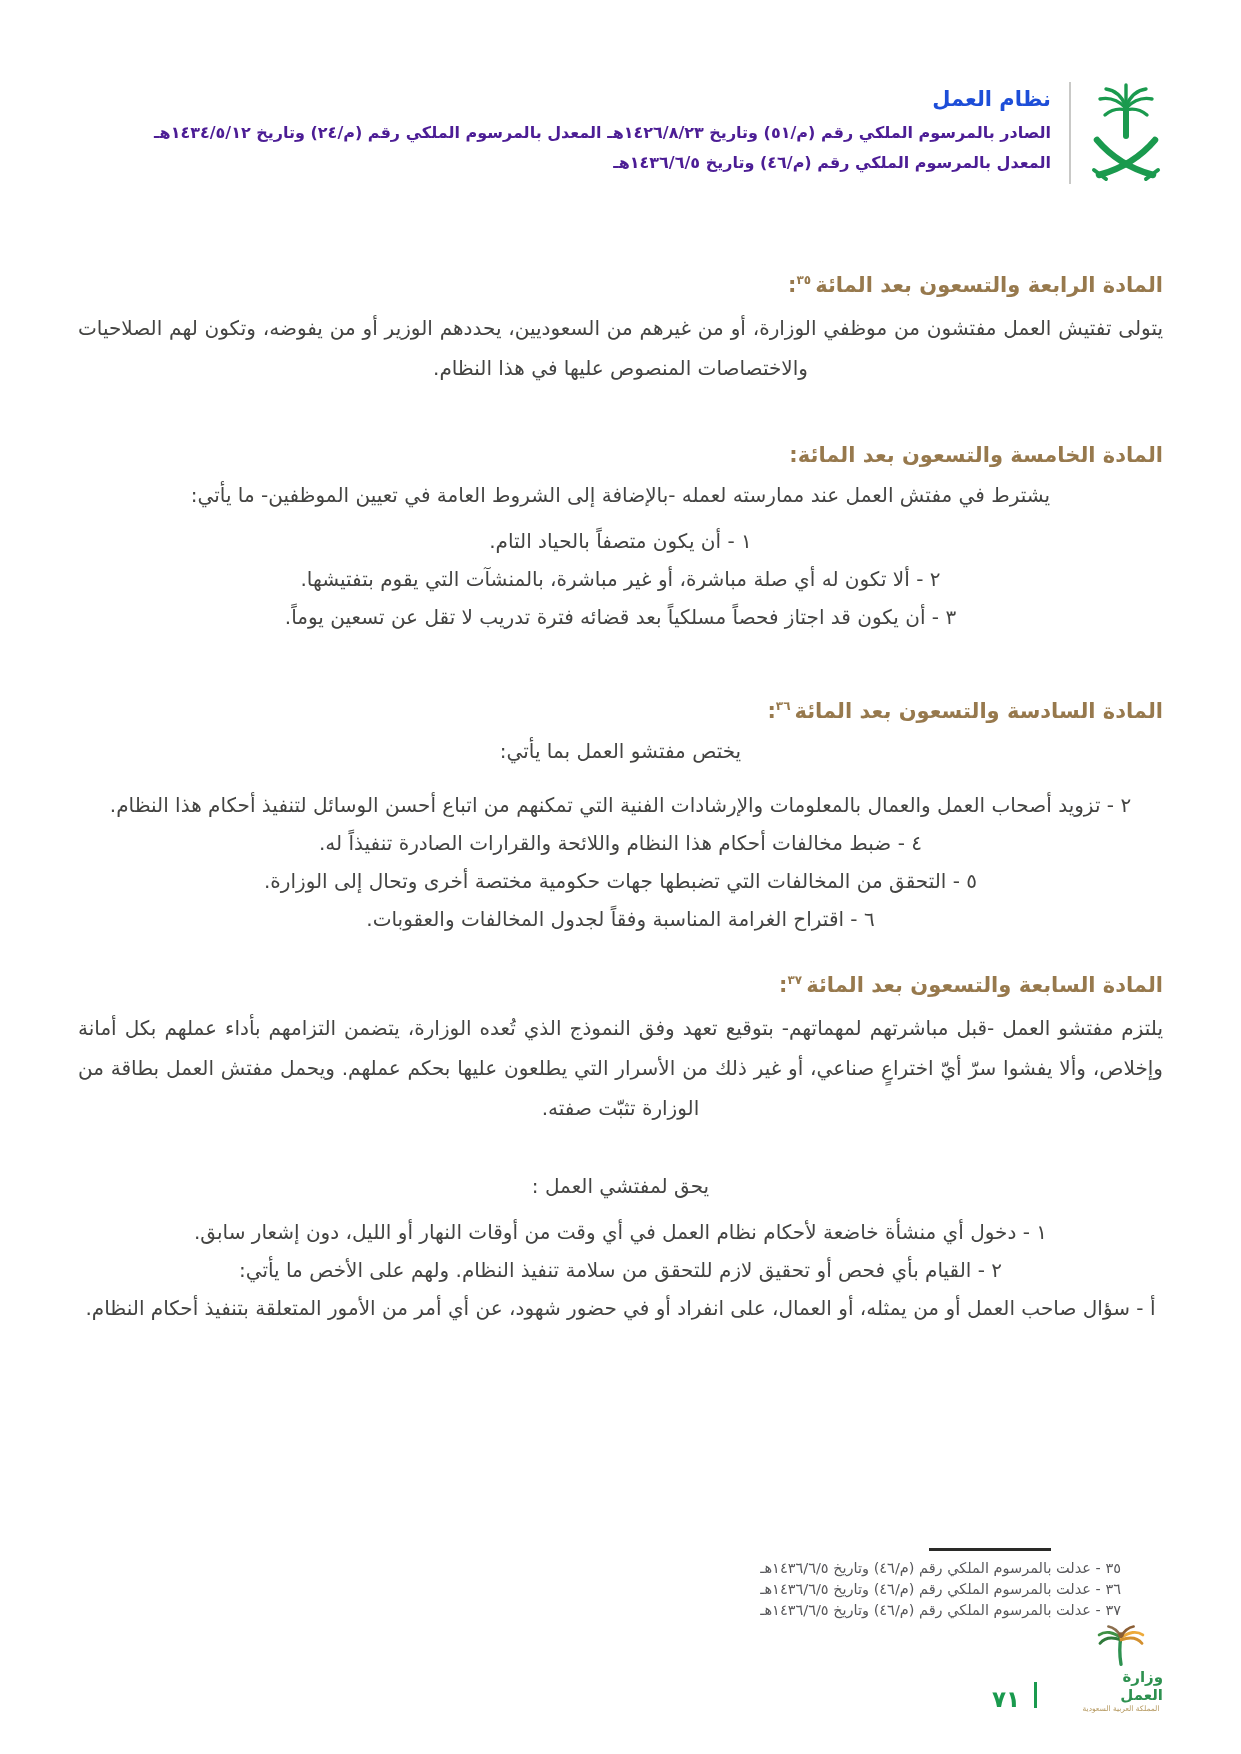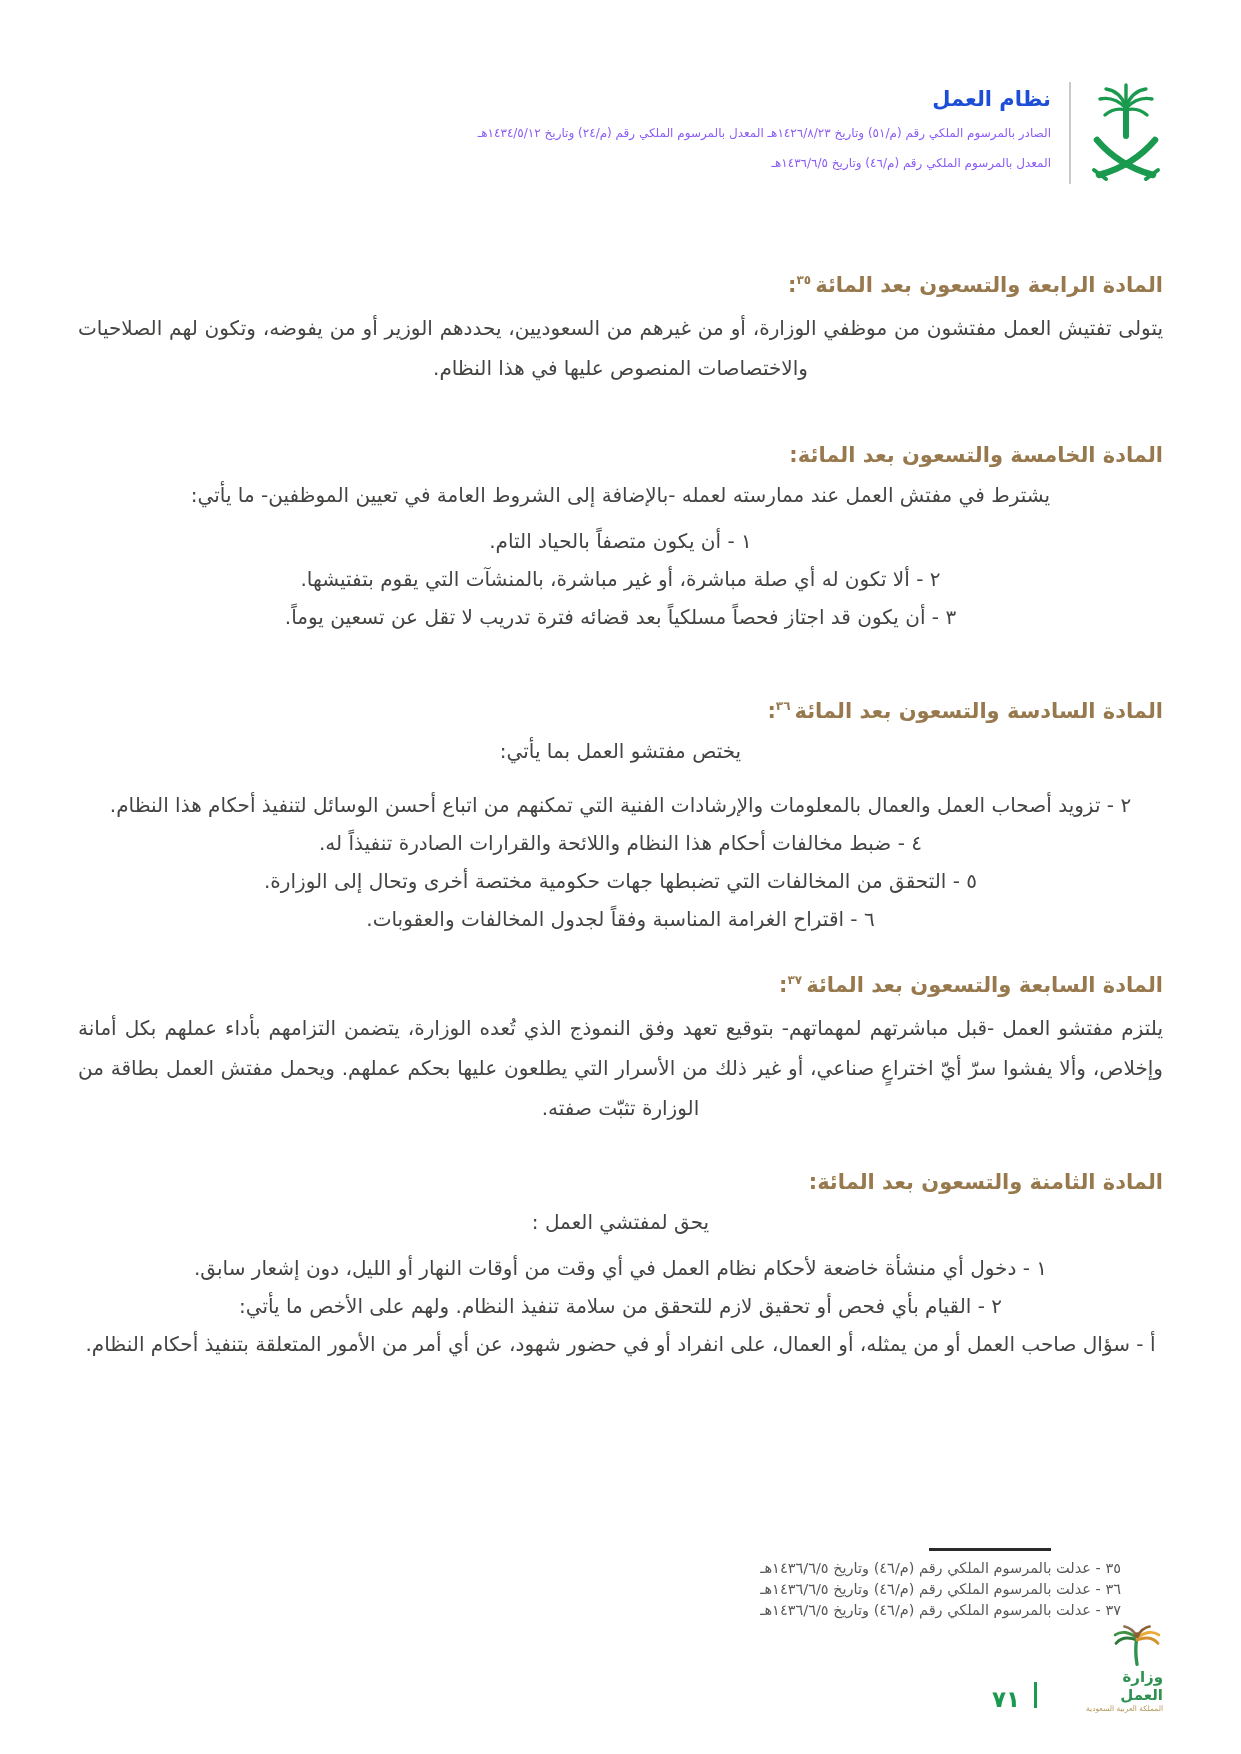--- a/index.html
+++ b/index.html
@@ -14,21 +14,21 @@
   }
   
   .header{
     position:absolute;top:82px;right:78px;left:78px;
     display:flex;flex-direction:row;align-items:flex-start;
   }
   .emblem{width:74px;height:102px;flex:0 0 auto;}
   .vrule{width:2px;height:102px;background:#c9c9c7;margin:0 18px;flex:0 0 auto;}
   .header-text{padding-top:4px;}
   .header-title{font-size:21px;font-weight:bold;color:#1d4ed8;line-height:26px;margin-bottom:6px;}
-  .header-sub{font-size:12px;color:#8b5cf6;line-height:30px;}
+  .header-sub{font-size:16px;color:#4c1d95;line-height:30px;font-weight:bold;}
   
   .content{position:absolute;top:250px;right:78px;left:78px;}
   .art-heading{
     margin:0;font-size:21px;font-weight:bold;color:#97794d;
     line-height:30px;text-align:right;
   }
   .fn-ref{font-size:12px;color:#97794d;vertical-align:super;margin-right:4px;}
   .body-text{
     margin:8px 0 0 0;font-size:20px;line-height:40px;color:#444442;
     text-align:justify;text-align-last:center;
@@ -46,21 +46,21 @@
   .footnotes{
     position:absolute;top:1548px;right:120px;
     text-align:right;font-size:14.5px;line-height:21px;color:#57575a;
   }
   .fn-rule{width:122px;height:3px;background:#2a2a28;margin:0 70px 7px 0;}
   
   .footer{
     position:absolute;bottom:40px;right:78px;
     display:flex;flex-direction:row;align-items:flex-end;
   }
-  .ministry{display:flex;flex-direction:column;width:84px;}
+  .ministry{display:flex;flex-direction:column;align-items:center;width:84px;}
   .ministry-palm{width:52px;height:42px;}
   .ministry-name{font-size:15px;font-weight:bold;color:#2e9150;line-height:18px;margin-top:2px;}
   .ministry-tagline{font-size:7.5px;color:#b5985f;line-height:10px;}
   .page-bar{width:3px;height:26px;background:#1a9a4e;margin:0 42px 6px 14px;}
   .page-num{font-size:23px;color:#1a9a4e;font-weight:bold;line-height:26px;margin-bottom:2px;}
 </style>
 </head>
 <body>
 
 <div class="page">
@@ -120,21 +120,20 @@
         <p class="body-text">٦ - اقتراح الغرامة المناسبة وفقاً لجدول المخالفات والعقوبات.</p>
       </div>
     </section>
 
     <section class="s197">
       <h2 class="art-heading"><span>المادة السابعة والتسعون بعد المائة</span><sup class="fn-ref">٣٧</sup><span>:</span></h2>
       <p class="body-text">يلتزم مفتشو العمل -قبل مباشرتهم لمهماتهم- بتوقيع تعهد وفق النموذج الذي تُعده الوزارة، يتضمن التزامهم بأداء عملهم بكل أمانة وإخلاص، وألا يفشوا سرّ أيّ اختراعٍ صناعي، أو غير ذلك من الأسرار التي يطلعون عليها بحكم عملهم. ويحمل مفتش العمل بطاقة من الوزارة تثبّت صفته.</p>
     </section>
 
     <section class="s198">
-      <h2 class="art-heading"><span>المادة الثامنة والتسعون بعد المائة</span><span>:</span></h2>
       <p class="body-text intro">يحق لمفتشي العمل :</p>
       <div class="list">
         <p class="body-text">١ - دخول أي منشأة خاضعة لأحكام نظام العمل في أي وقت من أوقات النهار أو الليل، دون إشعار سابق.</p>
         <p class="body-text">٢ - القيام بأي فحص أو تحقيق لازم للتحقق من سلامة تنفيذ النظام. ولهم على الأخص ما يأتي:</p>
         <p class="body-text">أ - سؤال صاحب العمل أو من يمثله، أو العمال، على انفراد أو في حضور شهود، عن أي أمر من الأمور المتعلقة بتنفيذ أحكام النظام.</p>
       </div>
     </section>
 
   </main>
 

